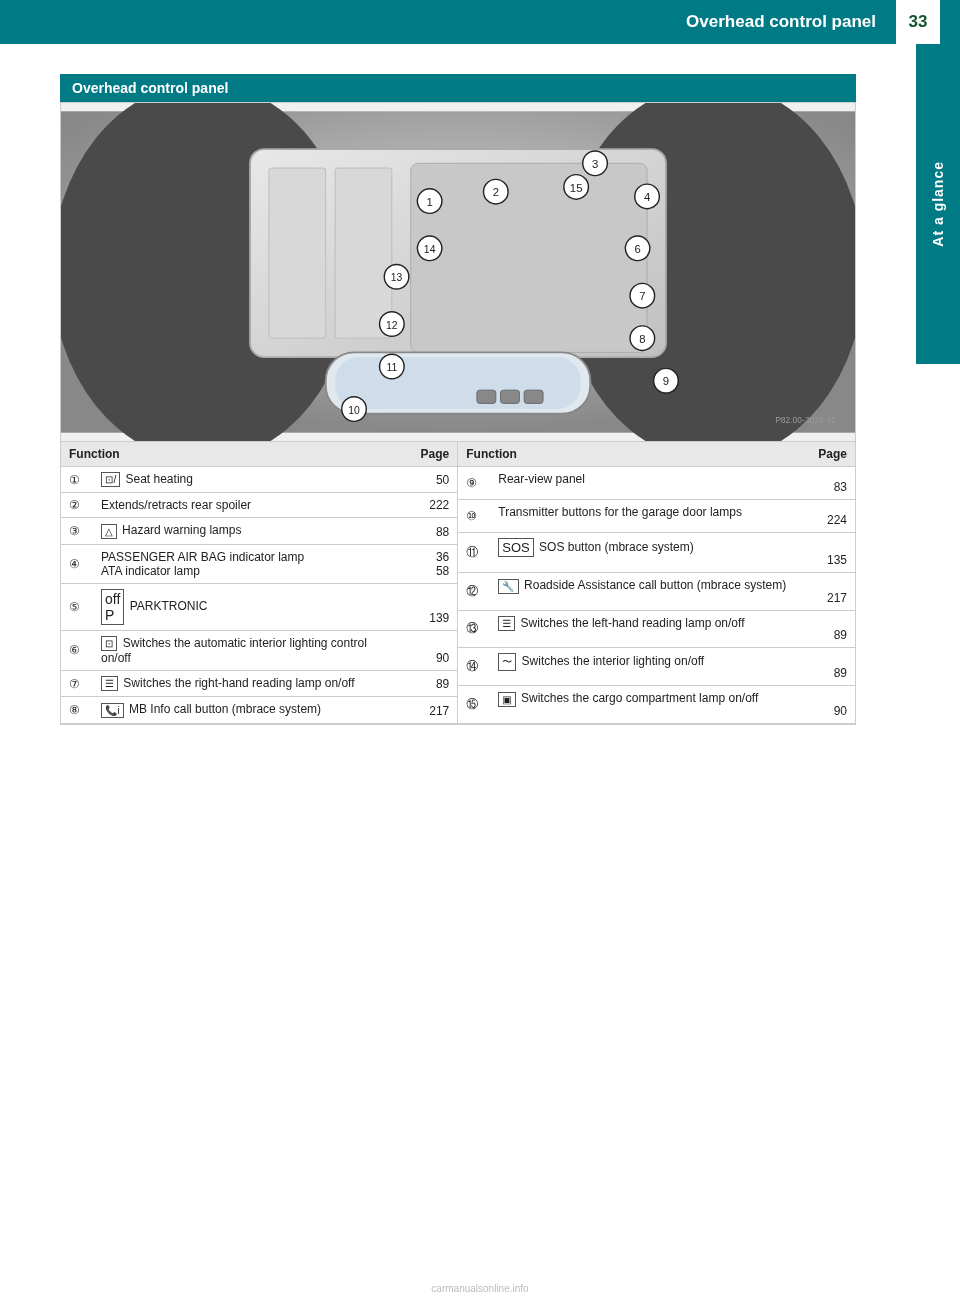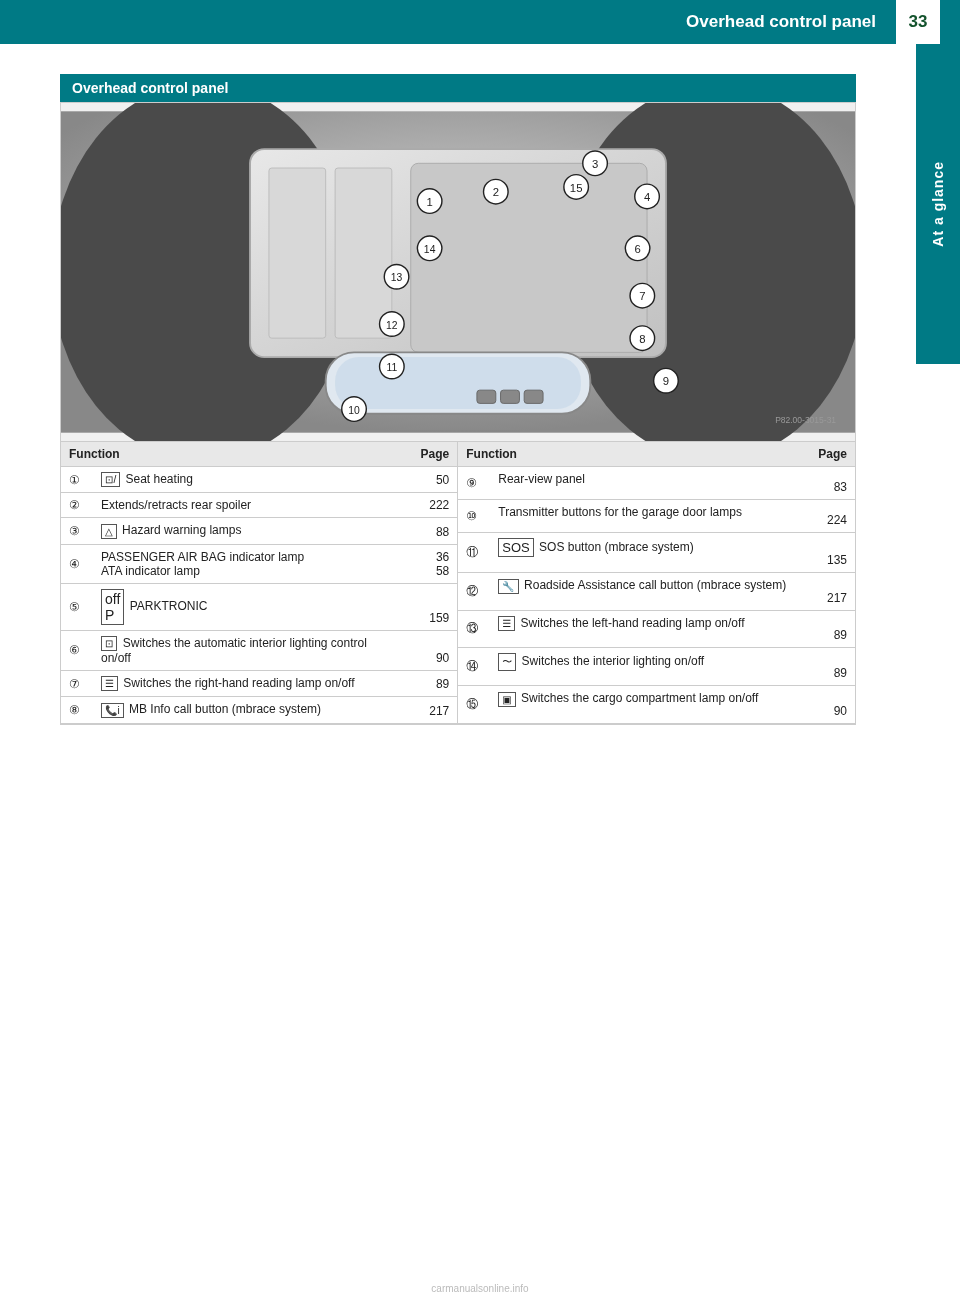--- a/index.html
+++ b/index.html
@@ -282,21 +282,21 @@
     <td class="page-cell">88</td>
   </tr>
           <tr>
     <td class="num-cell">④</td>
     <td class="func-cell">PASSENGER AIR BAG indicator lamp<br>ATA indicator lamp</td>
     <td class="page-cell">36<br>58</td>
   </tr>
           <tr>
     <td class="num-cell">⑤</td>
     <td class="func-cell"><span class="icon-box" style="font-size:14px;">off<br>P</span> PARKTRONIC</td>
-    <td class="page-cell">159</td>
+    <td class="page-cell">139</td>
   </tr>
           <tr>
     <td class="num-cell">⑥</td>
     <td class="func-cell"><span class="icon-box" style="font-size:10px;">⊡</span> Switches the automatic interior lighting control on/off</td>
     <td class="page-cell">90</td>
   </tr>
           <tr>
     <td class="num-cell">⑦</td>
     <td class="func-cell"><span class="icon-box" style="font-size:10px;">☰</span> Switches the right-hand reading lamp on/off</td>
     <td class="page-cell">89</td>

